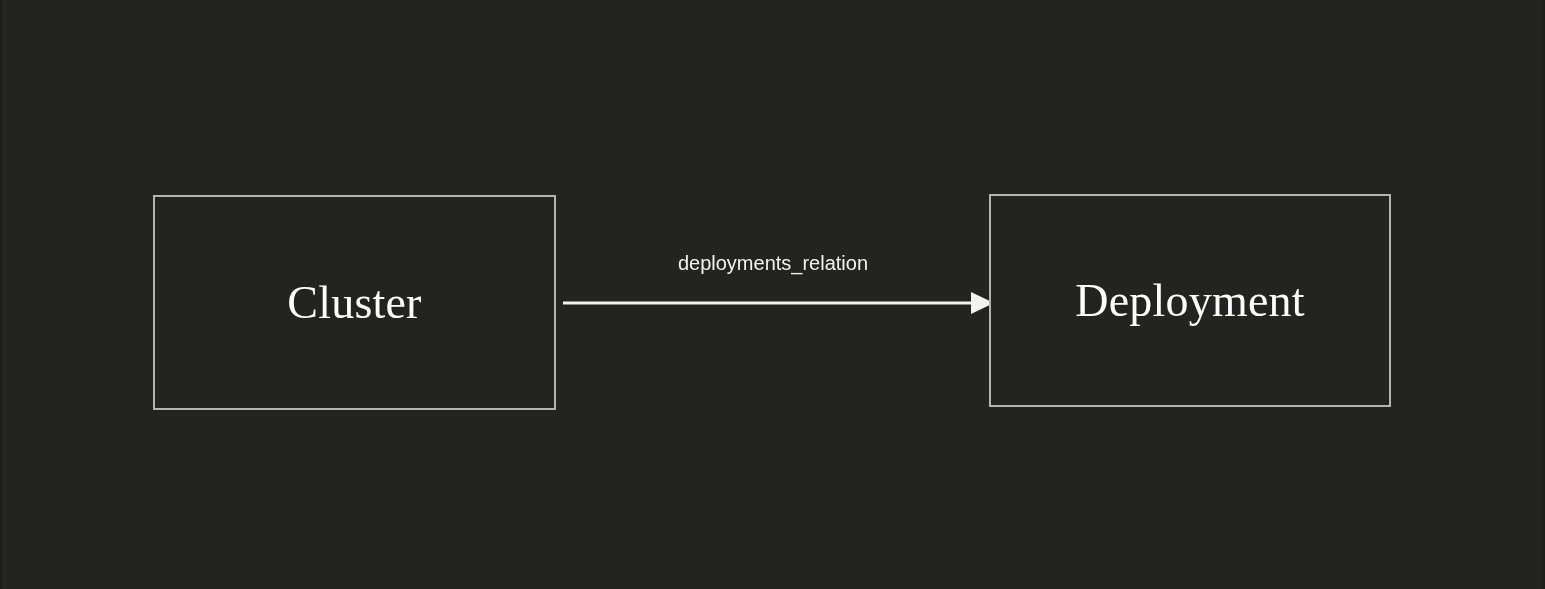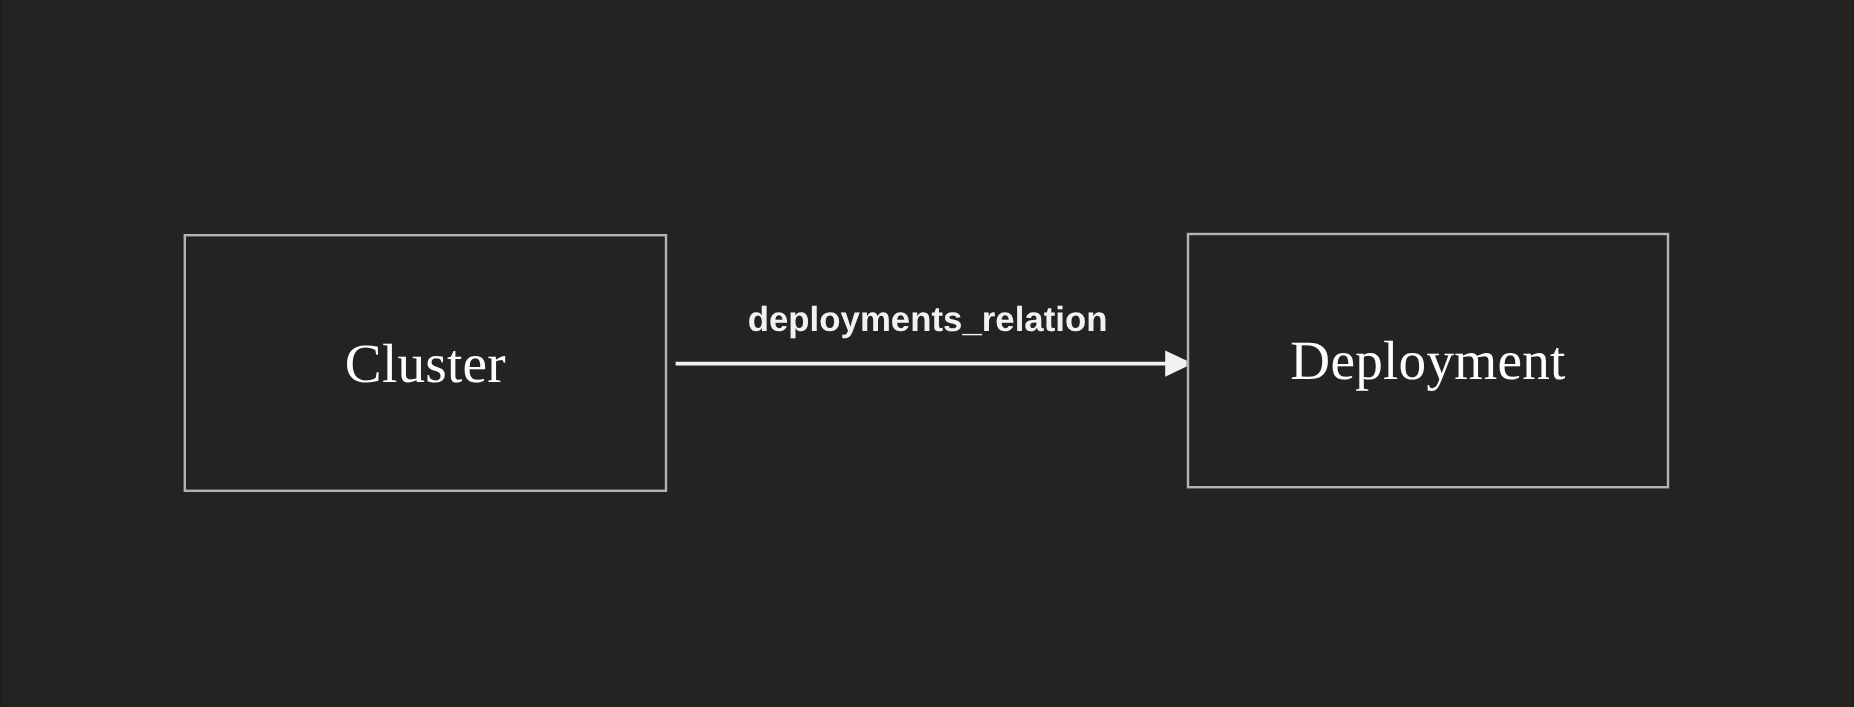--- a/index.html
+++ b/index.html
@@ -82,24 +82,24 @@
     height: 80px;
     overflow: visible;
   }
   .edge-label {
     position: absolute;
     left: 563px;
     top: 252px;
     width: 420px;
     text-align: center;
     color: #f2f2f0;
-    font-size: 29px;
+    font-size: 20px;
     line-height: 1.1;
     white-space: nowrap;
-    font-weight: 700;
+    font-weight: 400;
   }
 </style>
 </head>
 <body>
 
 <div id="canvas">
 
   <div class="edge-shade left"></div>
   <div class="edge-shade right"></div>
 

